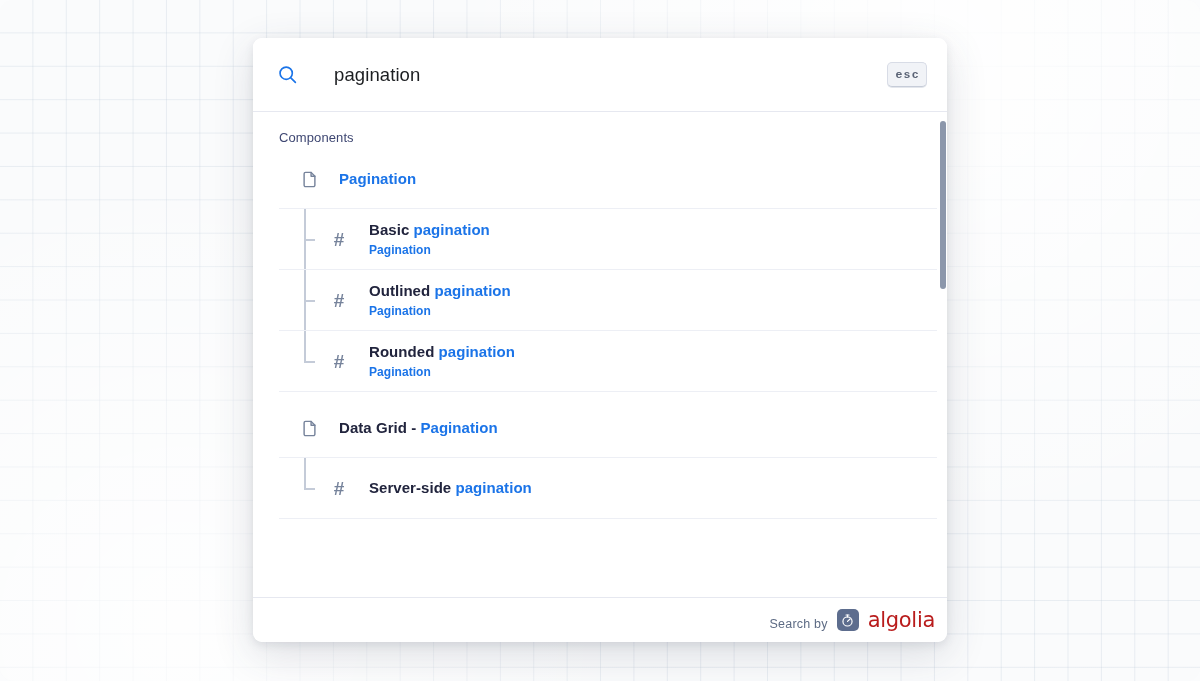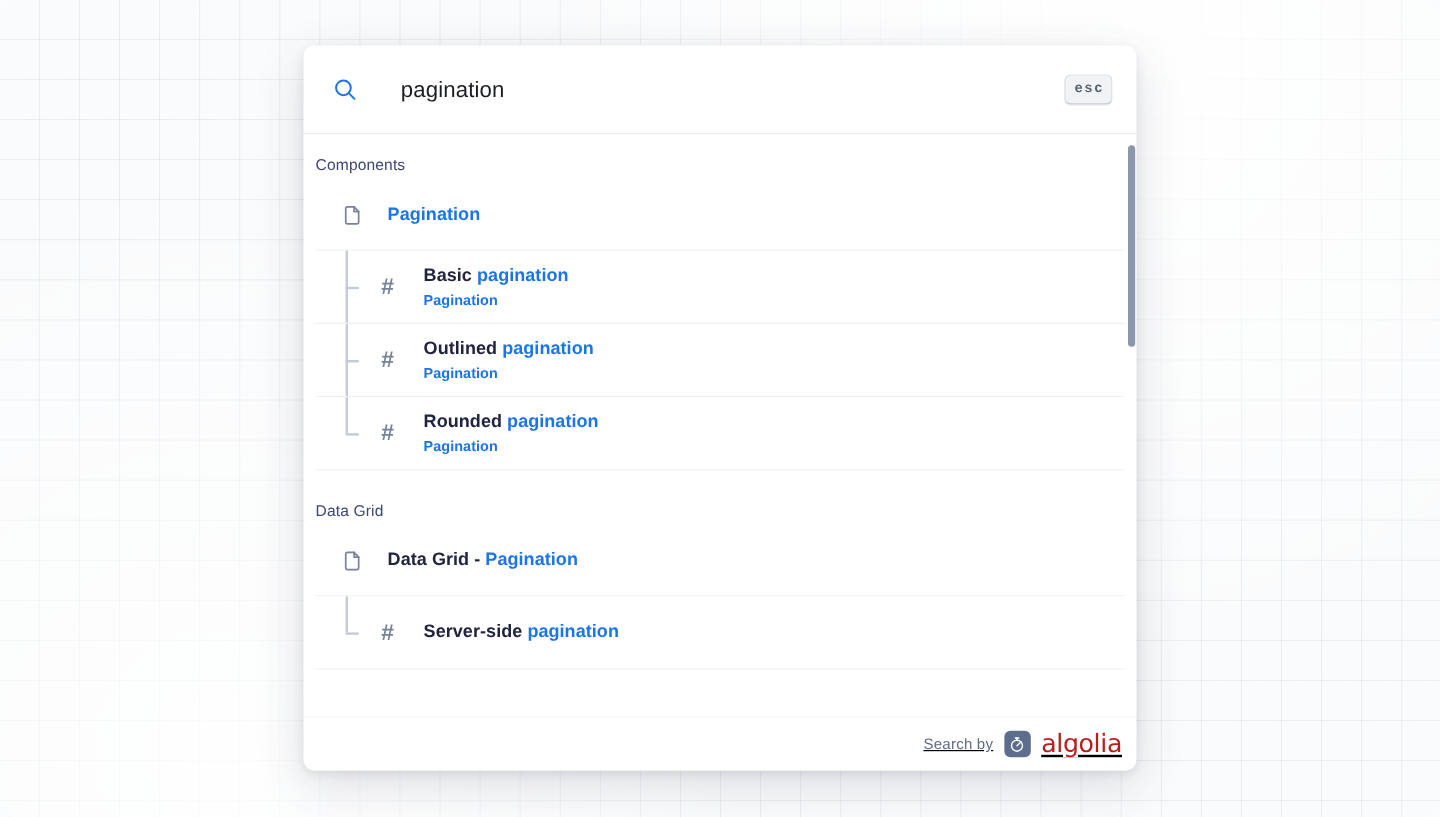--- a/index.html
+++ b/index.html
@@ -107,20 +107,21 @@
     box-shadow: 0 1px 0 0 rgba(200,206,218,0.5);
     text-align: right;
   }
 
   
   .results {
     flex: 1 1 auto;
     position: relative;
     overflow: hidden;
     background: #fff;
+    margin-left: 16px;
   }
   .results-inner {
     position: absolute;
     left: 0;
     top: 0;
     right: 0;
     padding: 0 0 0 0;
   }
 
   .section-title {
@@ -245,24 +246,23 @@
     border-top: 1px solid #e6e8f0;
     background: #fff;
     display: flex;
     align-items: center;
     justify-content: flex-end;
     padding: 0 12px 0 0;
     border-radius: 0 0 9px 9px;
   }
   .algolia-logo {
     display: flex;
-    align-items: center;
+    align-items: flex-end;
     gap: 9px;
     cursor: pointer;
-    text-decoration: underline;
   }
   .search-by {
     font-size: 12.5px;
     color: #5d6b84;
     letter-spacing: 0.2px;
   }
   .algolia-mark {
     width: 22px;
     height: 22px;
     border-radius: 5px;
@@ -333,21 +333,20 @@
           </li>
           <li class="result-row lvl1">
             <span class="tree last"></span>
             <span class="icon-wrap icon-hash">#</span>
             <span class="row-text">
               <span class="row-title">Rounded <span class="hl">pagination</span></span>
               <span class="row-snippet">Pagination</span>
             </span>
           </li>
         </ul>
-        <div class="section-title">Data Grid</div>
         <ul class="section-list">
           <li class="result-row lvl0">
             <span class="icon-wrap icon-doc">
               <svg width="19" height="19" viewBox="0 0 24 24" fill="none" stroke="currentColor" stroke-width="1.8" stroke-linecap="round" stroke-linejoin="round">
                 <path d="M14 3H7a1.8 1.8 0 0 0-1.8 1.8v14.4A1.8 1.8 0 0 0 7 21h10a1.8 1.8 0 0 0 1.8-1.8V8z"></path>
                 <polyline points="14 3 14 8 18.8 8"></polyline>
               </svg>
             </span>
             <span class="row-text">
               <span class="row-title">Data Grid - <span class="hl">Pagination</span></span>

